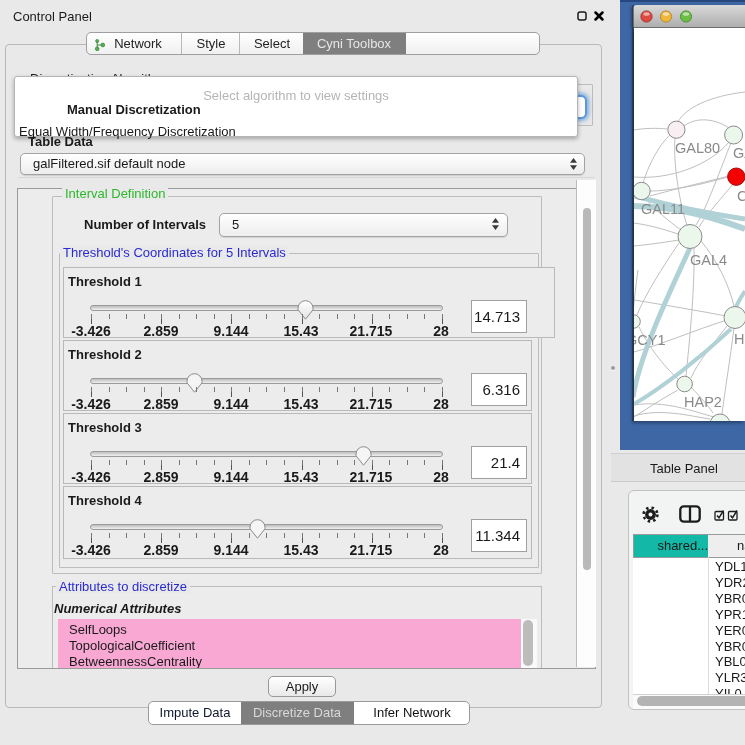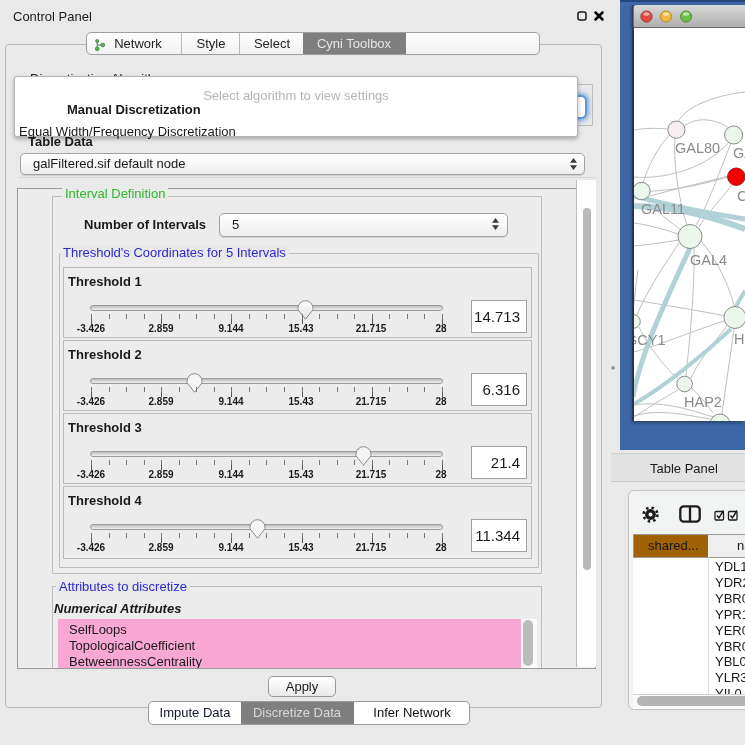--- a/index.html
+++ b/index.html
@@ -11,21 +11,21 @@
 .combo .ct{position:absolute;left:12px;top:0;line-height:20px;white-space:nowrap;}
 .arr{position:absolute;}
 .gtitle{position:absolute;background:#e9e9e9;padding:0 3px;line-height:13px;}
 .grp{position:absolute;border:1px solid #bcbcbc;border-radius:1px;}
 .thbox{position:absolute;left:63px;width:467px;height:69px;border:1px solid #b9b9b9;background:#ececec;}
 .thlab{position:absolute;left:4px;top:6px;font-weight:bold;}
 .track{position:absolute;left:26px;top:37px;width:351px;height:4px;border:1px solid #9b9b9b;border-radius:3px;background:linear-gradient(#bdbdbd,#f0f0f0);}
 .ticks{position:absolute;left:26.5px;top:46px;width:353px;height:10px;
 background-image:repeating-linear-gradient(90deg,#777 0 1px,transparent 1px 17.55px),repeating-linear-gradient(90deg,#555 0 1px,transparent 1px 70.2px);
 background-size:100% 5px,100% 10px;background-repeat:no-repeat;}
-.tl{position:absolute;top:55px;font-size:10px;font-weight:bold;transform:translateX(-50%);white-space:nowrap;}
+.tl{position:absolute;top:55px;font-size:14px;font-weight:bold;transform:translateX(-50%);white-space:nowrap;}
 .thumb{position:absolute;top:32px;}
 .val{position:absolute;left:407px;top:32px;width:48px;height:31px;border:1px solid #a0a0a0;background:#fff;font-size:15px;line-height:31px;text-align:right;padding-right:6px;}
 .seg{position:absolute;top:0;bottom:0;background:#7f7f7f;}
 .segtxt{position:absolute;top:0;line-height:23px;transform:translateX(-50%);white-space:nowrap;}
 </style></head>
 <body>
 
 <div class="abs" style="left:13px;top:9px;">Control Panel</div>
 <svg class="abs" style="left:577px;top:11px;" width="10" height="10" viewBox="0 0 10 10">
     <rect x="1" y="1" width="8" height="8" rx="2" fill="none" stroke="#1a1a1a" stroke-width="1.5"></rect>
@@ -86,21 +86,21 @@
   <div class="ct" style="line-height:21px;">5</div>
   <svg class="arr" style="right:7px;top:4px;" width="9" height="12" viewBox="0 0 9 12">
       <path d="M4.5 0 L8 4.7 H1 Z" fill="#3a3a3a"></path>
       <path d="M4.5 12 L8 7.3 H1 Z" fill="#3a3a3a"></path>
     </svg>
 </div>
 
 <div class="grp" style="left:59px;top:253px;width:478px;height:313px;"></div>
 <div class="gtitle" style="left:60px;top:246px;color:#2a2ad0;">Threshold's Coordinates for 5 Intervals</div>
 
-<div class="thbox" style="top:267px;">
+<div class="thbox" style="top:267px;padding-left:23px;">
   <div class="thlab">Threshold 1</div>
   <div class="track"></div>
   <svg class="thumb" style="left:233px;" width="17" height="20" viewBox="0 0 17 20">
       <path d="M1 8.2 a7.5 7.5 0 0 1 15 0 v1.6 L8.5 19.2 L1 9.8 Z" fill="url(#tg)" stroke="#8a8a8a"></path>
       <defs>
         <linearGradient id="tg" x1="0" y1="0" x2="0" y2="1">
           <stop offset="0" stop-color="#ffffff"></stop>
           <stop offset="1" stop-color="#e2e2e2"></stop>
         </linearGradient>
       </defs>
@@ -271,19 +271,19 @@
   <path d="M11 1.3 V16.7" stroke="#1d1d1d" stroke-width="2.3"></path>
 </svg>
 <svg class="abs" style="left:714px;top:509px;" width="25" height="12" viewBox="0 0 25 12">
   <rect x="1" y="2.5" width="8.5" height="8.5" rx="1" fill="none" stroke="#1d1d1d" stroke-width="1.3"></rect>
   <path d="M3 6.5 L5 8.8 L9.5 1.5" fill="none" stroke="#1d1d1d" stroke-width="1.5"></path>
   <rect x="14.5" y="2.5" width="8.5" height="8.5" rx="1" fill="none" stroke="#1d1d1d" stroke-width="1.3"></rect>
   <path d="M16.5 6.5 L18.5 8.8 L23 1.5" fill="none" stroke="#1d1d1d" stroke-width="1.5"></path>
 </svg>
 
 <div class="abs" style="left:633px;top:534px;width:112px;height:160px;background:#fff;overflow:hidden;">
-  <div class="abs" style="left:0;top:0;width:74px;height:22px;background:#a16207;border:1px solid #9a9a9a;text-align:left;line-height:22px;text-indent:14px;">shared...</div>
+  <div class="abs" style="left:0;top:0;width:74px;height:22px;background:#14b8a6;border:1px solid #9a9a9a;text-align:right;line-height:22px;text-indent:14px;">shared...</div>
   <div class="abs" style="left:75px;top:0;width:120px;height:22px;background:#eeeeee;border:1px solid #9a9a9a;border-left:none;line-height:22px;"><span style="margin-left:29px;">name</span></div>
   <div class="abs" style="left:75px;top:23px;width:1px;height:137px;background:#dcdcdc;"></div>
   <div class="abs" style="left:82px;top:25px;line-height:15.9px;">YDL1<br>YDR2<br>YBR0<br>YPR1<br>YER0<br>YBR0<br>YBL0<br>YLR3<br>YIL0</div>
 </div>
 <div class="abs" style="left:633px;top:694px;width:112px;height:14px;background:#fafafa;border-top:1px solid #d0d0d0;"></div>
 <div class="abs" style="left:637px;top:696px;width:108px;height:10px;border-radius:5px 0 0 5px;background:#b3b3b3;"></div>
 
 </body></html>

